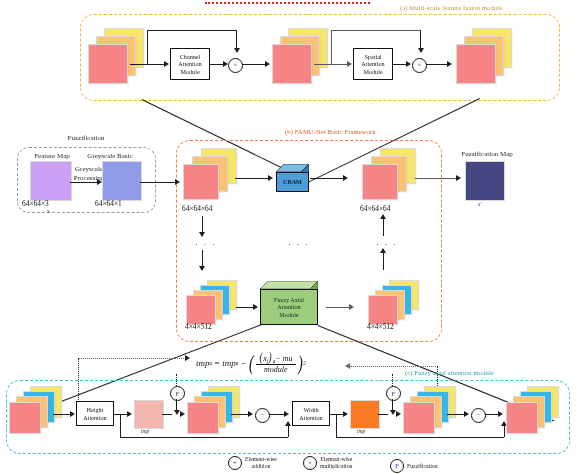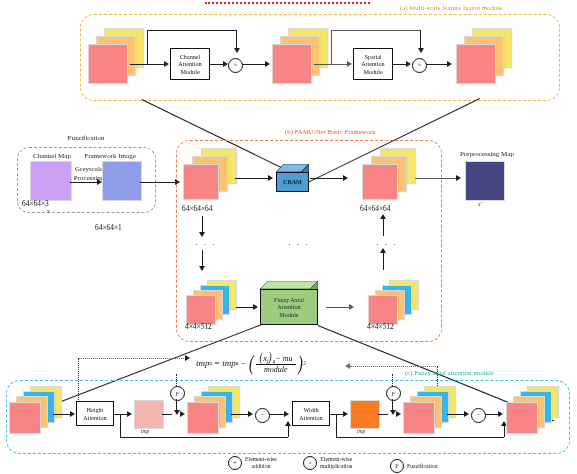--- a/index.html
+++ b/index.html
@@ -176,33 +176,33 @@
 
   <div class="skew" style="left:142px;top:99px;width:166px;transform:rotate(26deg);"></div>
   <div class="skew" style="left:480px;top:99px;width:190px;transform:rotate(154deg);"></div>
 
   <div class="frame frame-b" style="left:176px;top:140px;width:264px;height:200px;"></div>
   <div class="cap cap-b" style="left:285px;top:128px;">(b) FAMU-Net Basic Framework</div>
 
   <div class="frame frame-pre" style="left:17px;top:147px;width:137px;height:64px;"></div>
   <div class="title-plain" style="left:53px;top:134px;width:66px;">Fuzzification</div>
 
-  <div class="title-plain" style="left:22px;top:152px;width:60px;">Channel Map</div>
+  <div class="title-plain" style="left:22px;top:152px;width:60px;">Feature Map</div>
   <div class="single c-purple" style="left:30px;top:161px;width:40px;height:38px;"></div>
   <div class="dim" style="left:22px;top:199px;text-align:right;">64×64×3</div>
   <div class="smalllbl" style="left:47px;top:208px;">x</div>
 
   <div class="title-plain" style="left:68px;top:165px;width:42px;">Greyscale</div>
   <div class="title-plain" style="left:68px;top:174px;width:42px;">Processing</div>
   <div class="ln lnh" style="left:70px;top:182px;width:28px;"></div>
   <div class="arrow ar-r" style="left:97px;top:179px;"></div>
 
-  <div class="title-plain" style="left:75px;top:152px;width:70px;">Framework Image</div>
+  <div class="title-plain" style="left:75px;top:152px;width:70px;">Greyscale Basic</div>
   <div class="single c-periwinkle" style="left:102px;top:161px;width:38px;height:38px;"></div>
-  <div class="dim" style="left:95px;top:199px;margin-top:24px;">64×64×1</div>
+  <div class="dim" style="left:95px;top:199px;">64×64×1</div>
 
   <div class="ln lnh" style="left:140px;top:182px;width:36px;"></div>
   <div class="arrow ar-r" style="left:175px;top:179px;"></div>
 
   <div class="stack" style="left:183px;top:148px;">
     <div class="sheet c-yellow" style="left:18px;top:0px;width:34px;height:34px;"></div>
     <div class="sheet c-orange" style="left:9px;top:8px;width:34px;height:34px;"></div>
     <div class="sheet c-pink" style="left:0px;top:16px;width:34px;height:34px;"></div>
   </div>
   <div class="dim" style="left:182px;top:204px;">64×64×64</div>
@@ -226,21 +226,21 @@
   <div class="stack" style="left:362px;top:148px;">
     <div class="sheet c-yellow" style="left:18px;top:0px;width:34px;height:34px;"></div>
     <div class="sheet c-orange" style="left:9px;top:8px;width:34px;height:34px;"></div>
     <div class="sheet c-pink" style="left:0px;top:16px;width:34px;height:34px;"></div>
   </div>
   <div class="dim" style="left:360px;top:204px;">64×64×64</div>
 
   <div class="ln lnh gray" style="left:415px;top:178px;width:42px;"></div>
   <div class="arrow ar-r" style="left:456px;top:175px;"></div>
 
-  <div class="title-plain" style="left:440px;top:150px;width:94px;">Preprocessing Map</div>
+  <div class="title-plain" style="left:440px;top:150px;width:94px;">Fuzzification Map</div>
   <div class="single c-navy" style="left:465px;top:161px;width:38px;height:38px;"></div>
   <div class="smalllbl" style="left:478px;top:201px;">x´</div>
 
   <div class="ln lnv" style="left:202px;top:216px;height:20px;"></div>
   <div class="arrow ar-d" style="left:199px;top:232px;"></div>
   <div class="dots3" style="left:195px;top:240px;">· · ·</div>
   <div class="ln lnv" style="left:202px;top:250px;height:20px;"></div>
   <div class="arrow ar-d" style="left:199px;top:266px;"></div>
 
   <div class="dots3" style="left:288px;top:240px;">· · ·</div>

